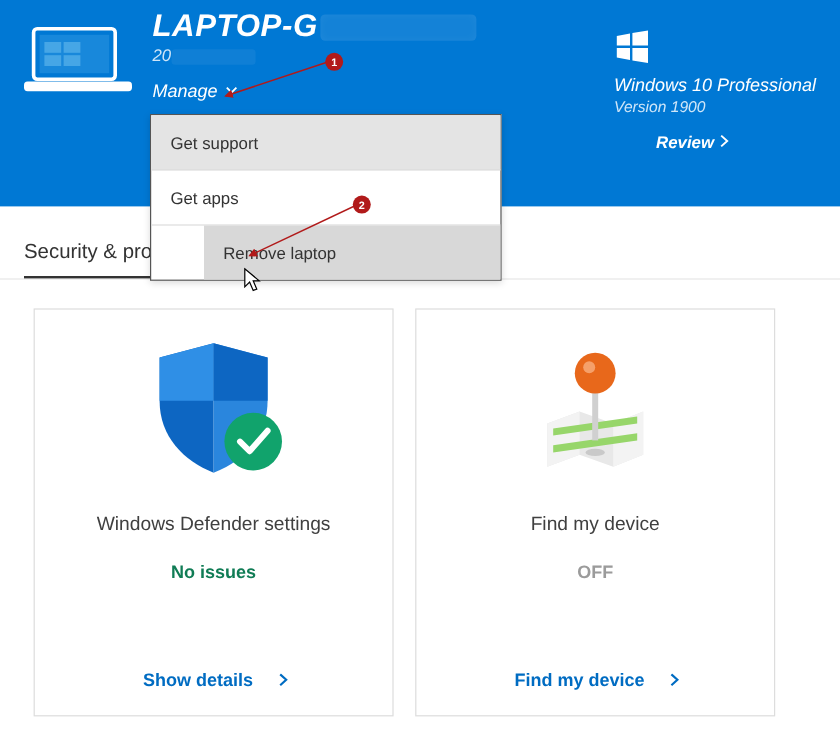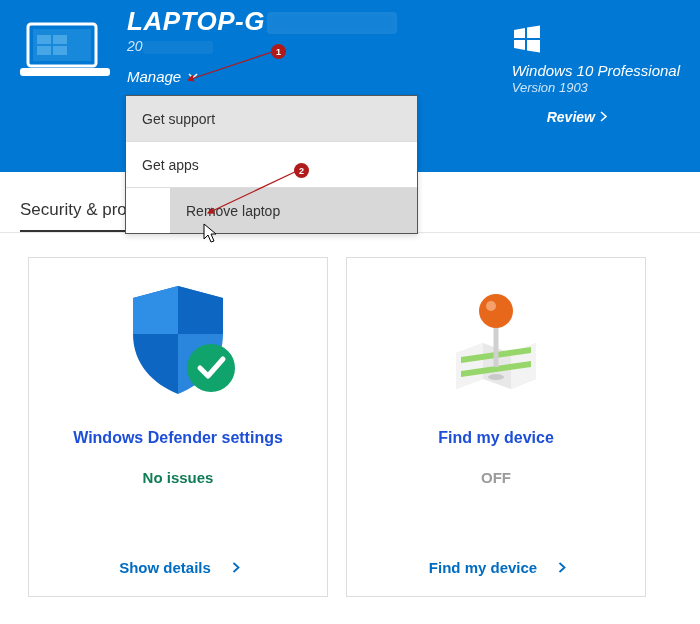--- a/index.html
+++ b/index.html
@@ -127,22 +127,22 @@
     text-align:center;
   }
   .card-icon-area {
     height:165px;
     display:flex;
     align-items:center;
     justify-content:center;
   }
   .card-title {
     font-size:16px;
-    color:#1d4ed8;
-    font-weight:700;
+    color:#404040;
+    font-weight:400;
     margin-top:6px;
   }
   .card-status {
     font-size:15px;
     font-weight:600;
     margin-top:22px;
   }
   .status-ok { color:#107c55;}
   .status-off { color:#9b9b9b;}
   .card-link {
@@ -206,21 +206,21 @@
   <div class="os-info">
     <div class="win-logo">
       <svg width="30" height="30" viewBox="0 0 30 30">
         <polygon points="2,6 13,4 13,14 2,14" fill="#fff"></polygon>
         <polygon points="15,3.6 28,1.5 28,14 15,14" fill="#fff"></polygon>
         <polygon points="2,16 13,16 13,26 2,24" fill="#fff"></polygon>
         <polygon points="15,16 28,16 28,28.5 15,26.4" fill="#fff"></polygon>
       </svg>
     </div>
     <div class="os-name">Windows 10 Professional</div>
-    <div class="os-ver">Version 1903</div>
+    <div class="os-ver">Version 1900</div>
     <div class="review-link">
       <span>Review</span>
       <span>
         <svg width="9" height="11" viewBox="0 0 9 11">
             <path d="M2 1 L7 5.5 L2 10" stroke="#fff" stroke-width="1.6" fill="none"></path>
           </svg>
       </span>
     </div>
   </div>
 </div>

